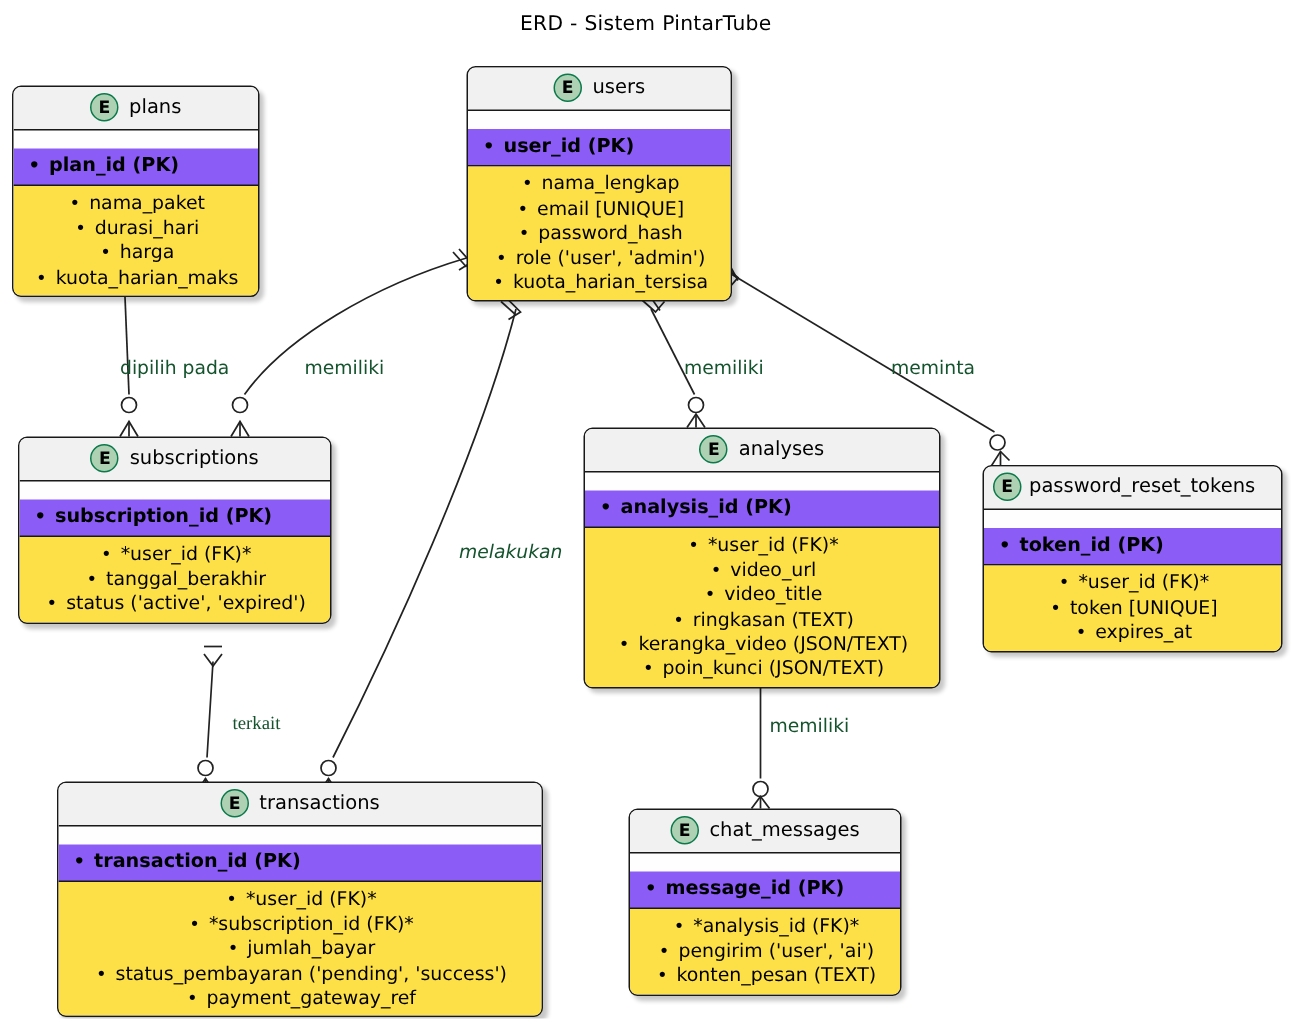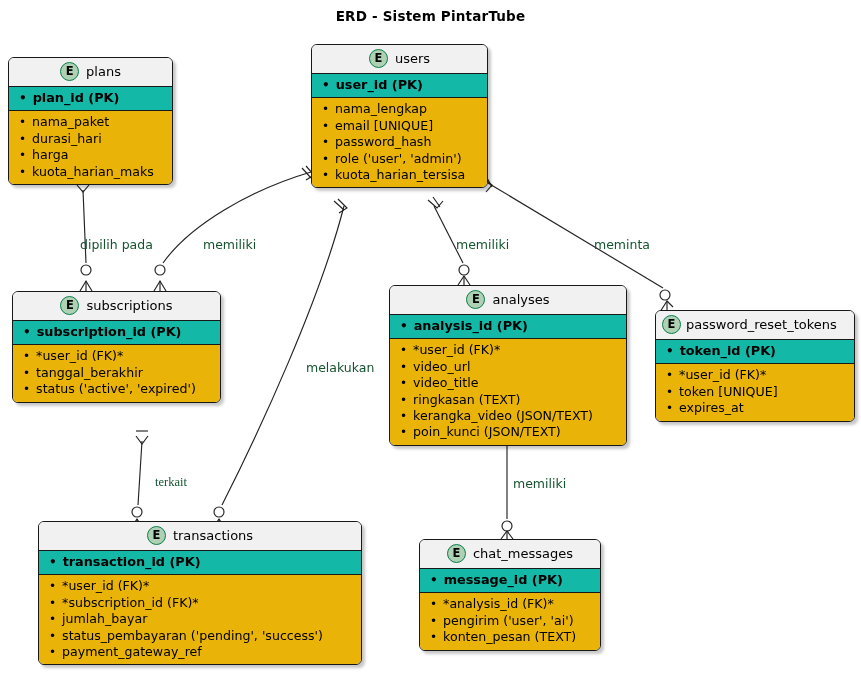--- a/index.html
+++ b/index.html
@@ -3,21 +3,21 @@
 <meta charset="utf-8">
 <style>
   html,body{margin:0;padding:0;background:#ffffff;}
   body{
     width:861px;height:679px;position:relative;overflow:hidden;
     font-family:"DejaVu Sans","Liberation Sans",sans-serif;
     color:#000000;
   }
   #diagram-title{
     position:absolute;left:0;top:8px;width:861px;text-align:center;
-    font-size:13.5px;font-weight:bold;letter-spacing:.2px;
+    font-size:13.5px;font-weight:normal;letter-spacing:.2px;
   }
   
   #connector-layer{position:absolute;left:0;top:0;width:861px;height:679px;}
   .rel-label{
     position:absolute;font-size:12.5px;color:#14532d;white-space:nowrap;
   }
   
   .entity{
     position:absolute;
     background:#FEFEFE;
@@ -38,27 +38,29 @@
   }
   .e-icon{
     width:17px;height:17px;border-radius:50%;
     background:#ADD1B2;border:1.3px solid #0B7A4B;
     display:inline-flex;align-items:center;justify-content:center;
     font-size:11.5px;font-weight:bold;color:#000;line-height:1;
     flex:0 0 auto;
   }
   .entity-title{font-size:13px;color:#000;}
   .pk-section{
-    background:#14b8a6;
+    background:#8b5cf6;
     border-bottom:1px solid #181818;
     padding:3px 8px 4px 8px;
+    margin-top:12px;
   }
   .attr-section{
-    background:#eab308;
+    background:#fde047;
     padding:3px 8px 4px 8px;
+    text-align:center;
   }
   .attr{
     font-size:12.6px;line-height:16.4px;white-space:nowrap;
     padding-left:2px;
   }
   .attr:before{content:"\2022";margin-right:6px;font-size:12px;}
   .attr.pk{font-weight:bold;font-size:12.8px;}
   
   #ent-plans{left:8px;top:57px;width:165px;}
   #ent-users{left:311px;top:44px;width:177px;}
@@ -140,21 +142,21 @@
       <path d="M501,539 L507,531 L513,539"></path>
       <path d="M507,531 L507,539"></path>
     </g>
   </g>
 </svg>
 
 <div class="rel-label" style="left:80px;top:237px;">dipilih pada</div>
 <div class="rel-label" style="left:203px;top:237px;">memiliki</div>
 <div class="rel-label" style="left:456px;top:237px;">memiliki</div>
 <div class="rel-label" style="left:594px;top:237px;">meminta</div>
-<div class="rel-label" style="left:306px;top:360px;">melakukan</div>
+<div class="rel-label" style="left:306px;top:360px;font-style:italic;">melakukan</div>
 <div class="rel-label" style="left:155px;top:475px;font-family:Liberation Serif, serif;">terkait</div>
 <div class="rel-label" style="left:513px;top:476px;">memiliki</div>
 
 <div class="entity" id="ent-plans">
   <div class="entity-header">
     <span class="e-icon">E</span>
     <span class="entity-title">plans</span>
   </div>
   <div class="pk-section">
     <div class="attr pk">plan_id (PK)</div>

